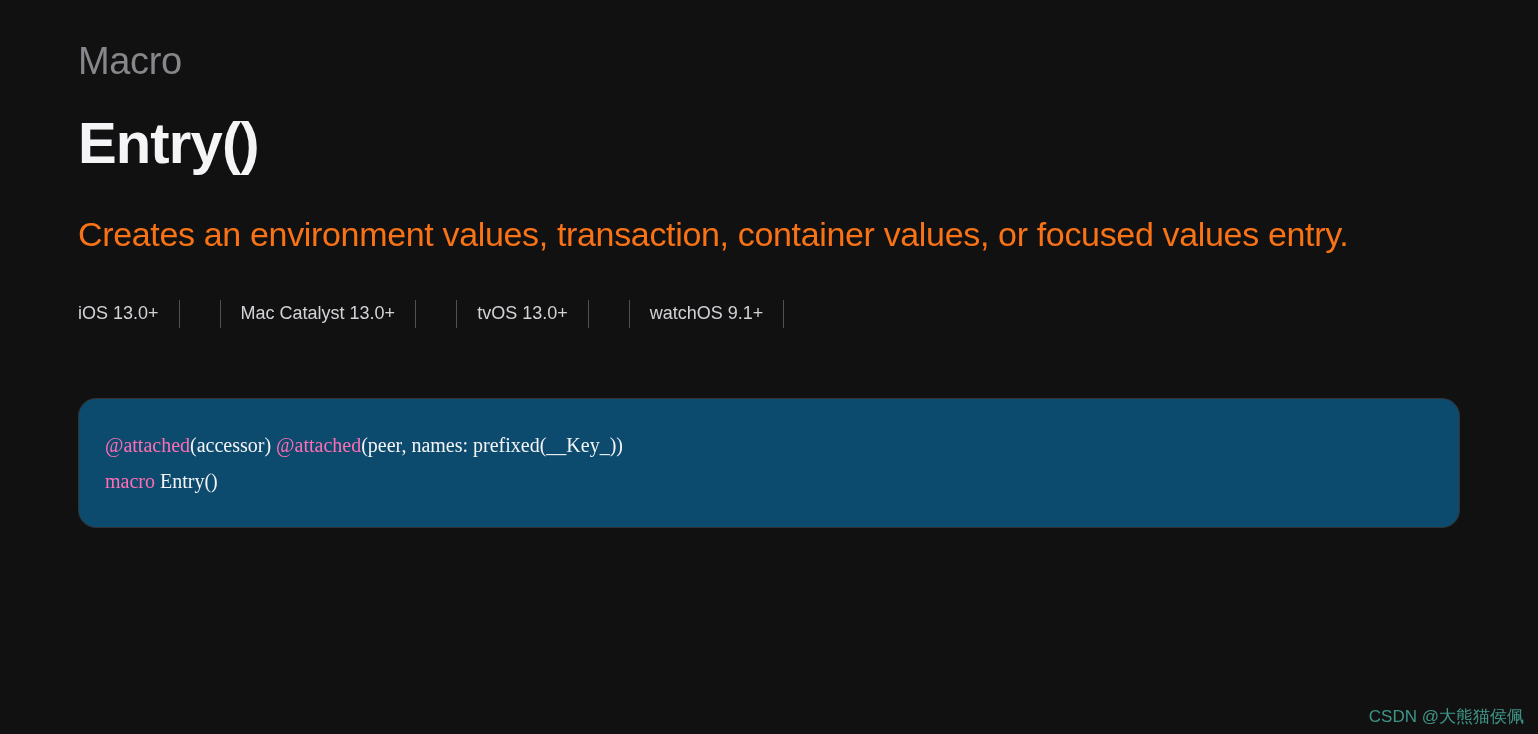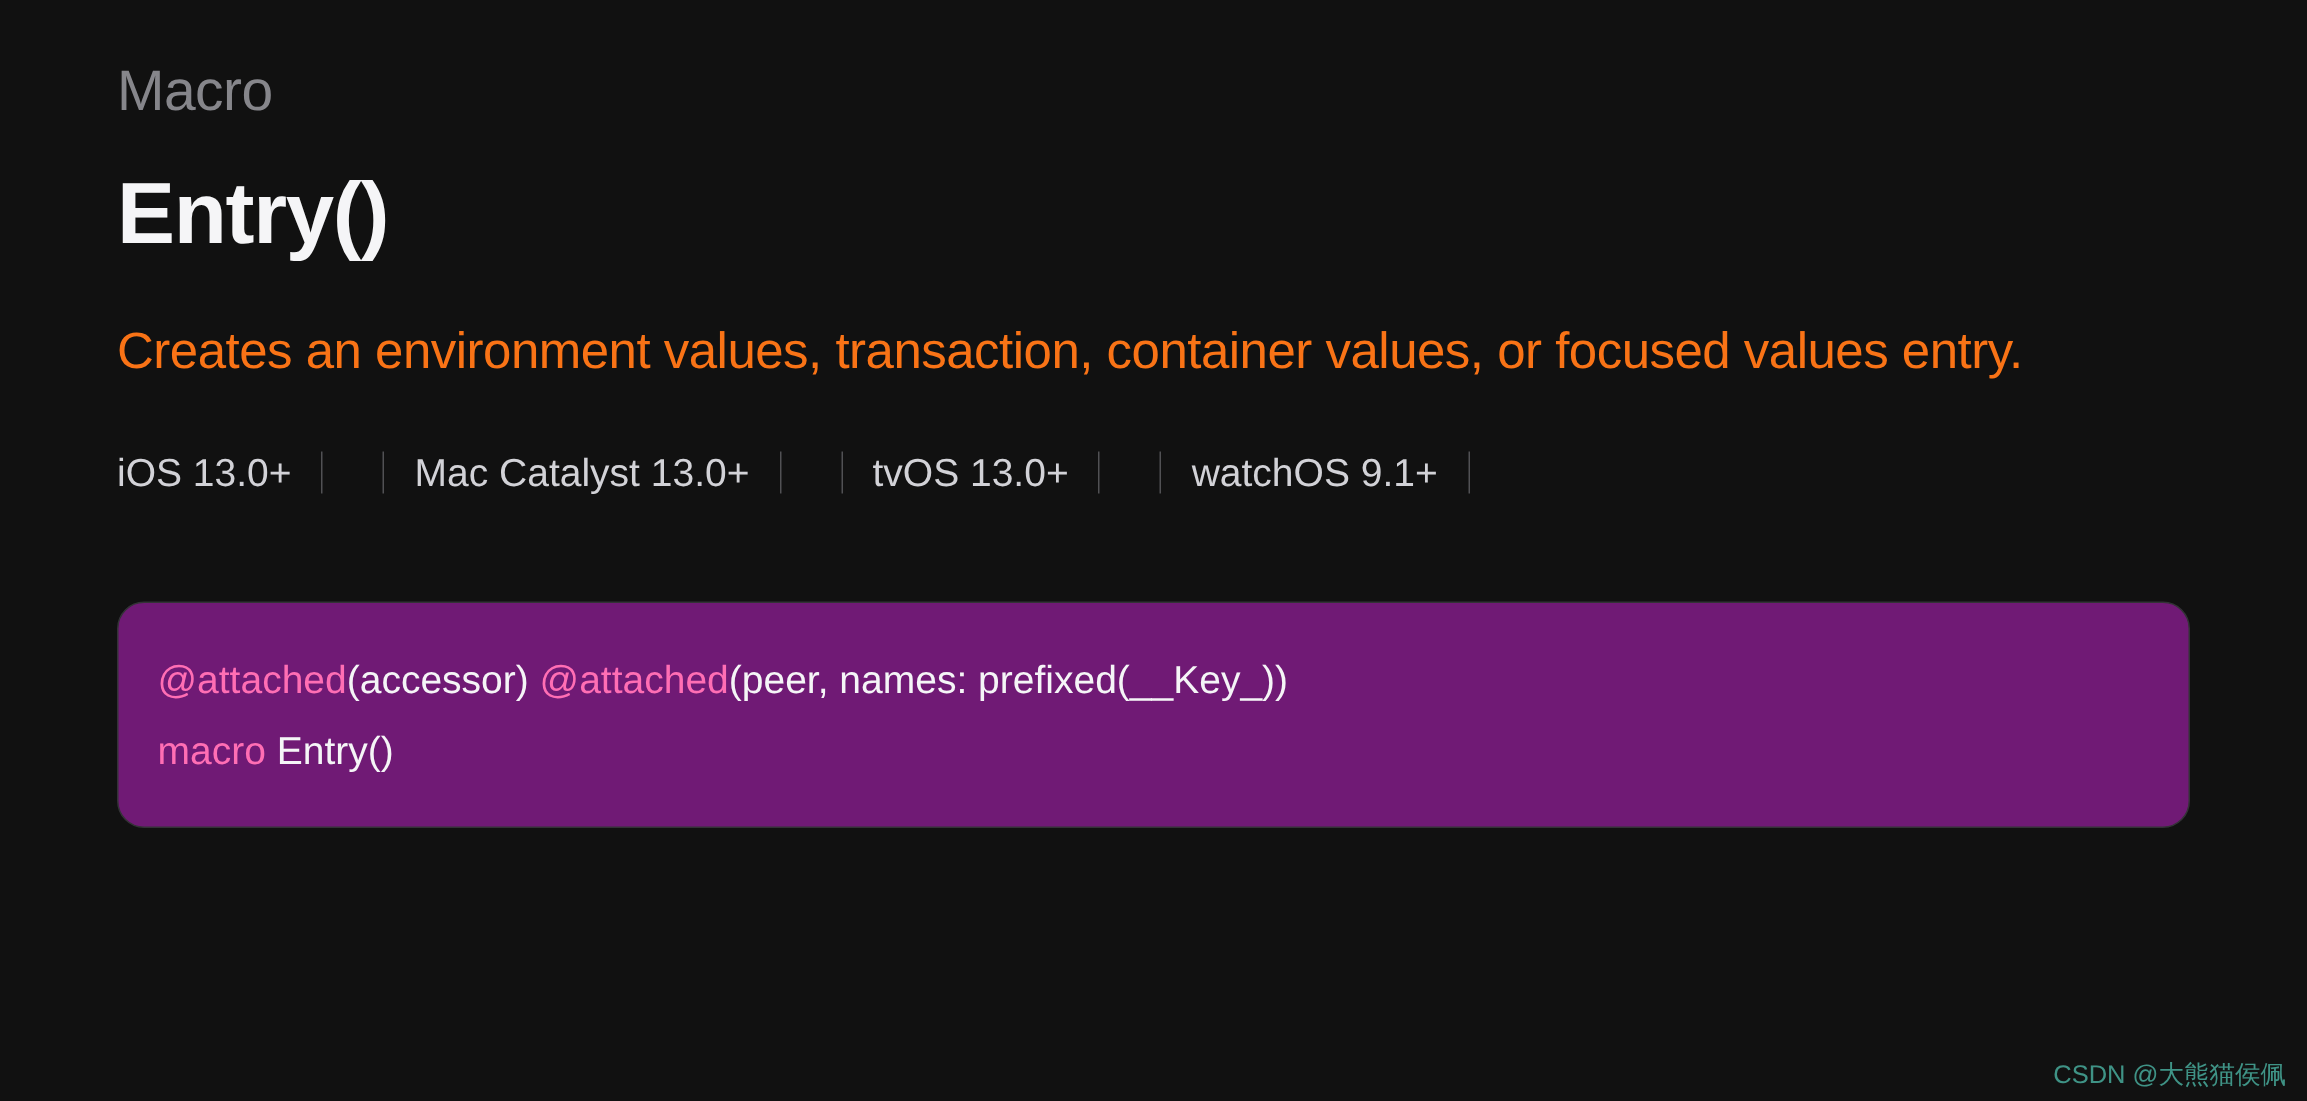--- a/index.html
+++ b/index.html
@@ -44,41 +44,41 @@
     .platforms {
       display: flex;
       flex-wrap: wrap;
       align-items: center;
       gap: 0;
       margin-bottom: 70px;
       row-gap: 22px;
     }
     .platform-item {
       color: #d2d2d7;
-      font-size: 26px;
+      font-size: 18px;
       font-weight: 400;
       white-space: nowrap;
     }
     .platform-sep {
       display: inline-block;
       width: 1px;
       height: 28px;
       background-color: #515154;
       margin: 0 20px;
       vertical-align: middle;
       position: relative;
       top: 0px;
     }
     .code-block {
-      background-color: #701a75;
+      background-color: #0c4a6e;
       border: 1px solid #333336;
       border-radius: 18px;
       padding: 28px 26px;
-      font-family: Liberation Sans, sans-serif;
-      font-size: 26px;
+      font-family: Liberation Serif, serif;
+      font-size: 20px;
       line-height: 1.8;
       letter-spacing: 0;
     }
     .code-block .kw {
       color: #ff6eb4;
     }
     .code-block .plain {
       color: #f5f5f7;
     }
     .watermark {

